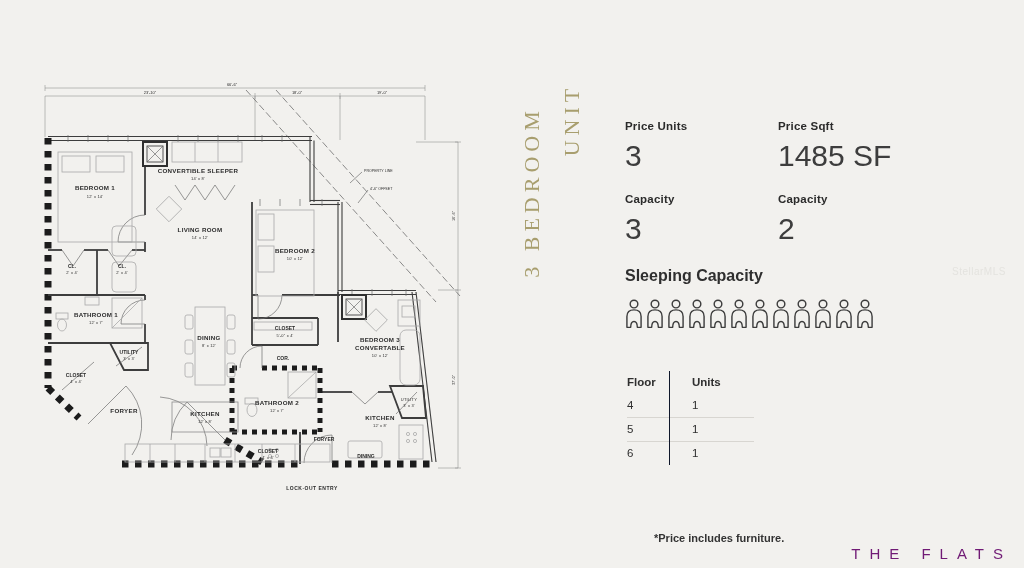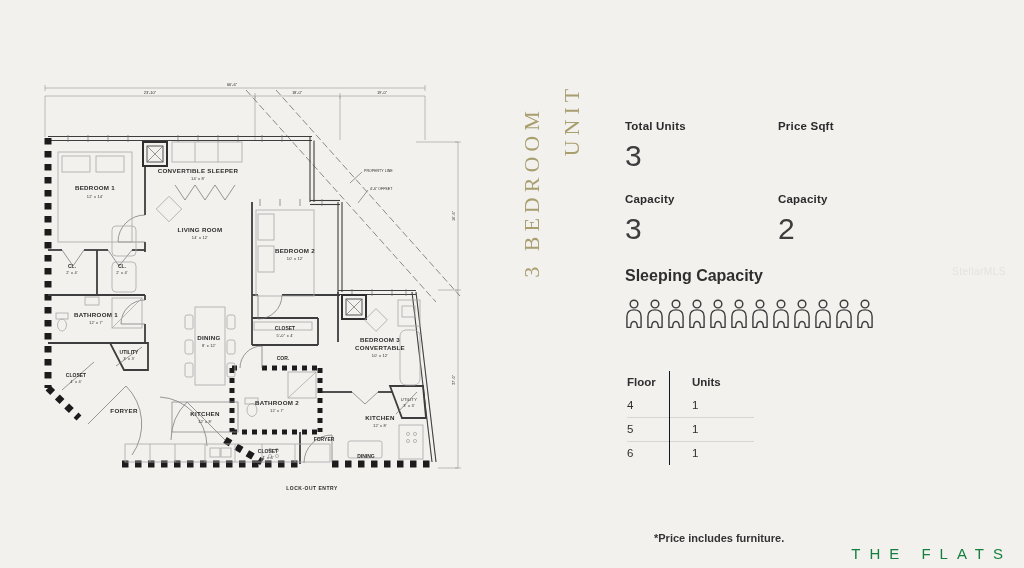--- a/index.html
+++ b/index.html
@@ -27,21 +27,21 @@
   .cap-icons svg{display:block;}
   
   .avail{position:absolute;left:627px;top:371px;border-collapse:collapse;font-size:11.5px;}
   .avail th{font-weight:700;text-align:left;}
   .avail th,.avail td{padding:5px 0 6px 0;}
   .avail th:first-child,.avail td:first-child{width:42px;border-right:1px solid #0f172a;}
   .avail th:last-child,.avail td:last-child{padding-left:22px;width:62px;}
   .avail tbody tr + tr td{border-top:1px solid #d8d6d1;}
   
   .footnote{position:absolute;left:654px;top:532px;font-size:11px;font-weight:600;color:#333;}
-  .brand{position:absolute;right:12px;top:545px;font-size:15px;letter-spacing:9px;color:#15803d;font-weight:400;}
+  .brand{position:absolute;right:12px;top:545px;font-size:15px;letter-spacing:9px;color:#701a75;font-weight:400;}
   .watermark{position:absolute;left:952px;top:266px;font-size:10px;color:#e4e3df;letter-spacing:.5px;}
   
   .plan{position:absolute;left:0;top:0;}
   .plan text{font-family:"Liberation Sans", sans-serif;fill:#2c2c2c;}
   .rlabel{font-size:6.2px;font-weight:700;letter-spacing:.3px;text-anchor:middle;}
   .rsub{font-size:4px;font-weight:400;fill:#4a4a4a;text-anchor:middle;letter-spacing:.2px;}
   .rsmall{font-size:5px;font-weight:700;text-anchor:middle;}
   .dimtxt{font-size:4px;fill:#555;text-anchor:middle;}
   .anno{font-size:3.6px;fill:#444;}
   .wall{stroke:#3d3d3d;stroke-width:1.1;fill:none;}
@@ -305,25 +305,26 @@
     <text class="rsub" x="409" y="407">3' x 3'</text>
     <text class="rsmall" x="366" y="458">DINING</text>
     <text class="rsmall" x="312" y="490" style="letter-spacing:.5px">LOCK-OUT ENTRY</text>
   </g>
 </svg>
 
 <div class="banner-line" style="left:532px;top:192px">3 BEDROOM</div>
 <div class="banner-line" style="left:572px;top:120px">UNIT</div>
 
 <div class="stat" style="left:625px;top:120px">
-  <div class="lbl">Total Units</div>
+  <div class="lbl">Price Units</div>
   <div class="val">3</div>
 </div>
 <div class="stat" style="left:778px;top:120px">
   <div class="lbl">Price Sqft</div>
+  <div class="val">1485 SF</div>
 </div>
 <div class="stat" style="left:625px;top:193px">
   <div class="lbl">Capacity</div>
   <div class="val">3</div>
 </div>
 <div class="stat" style="left:778px;top:193px">
   <div class="lbl">Capacity</div>
   <div class="val">2</div>
 </div>
 

